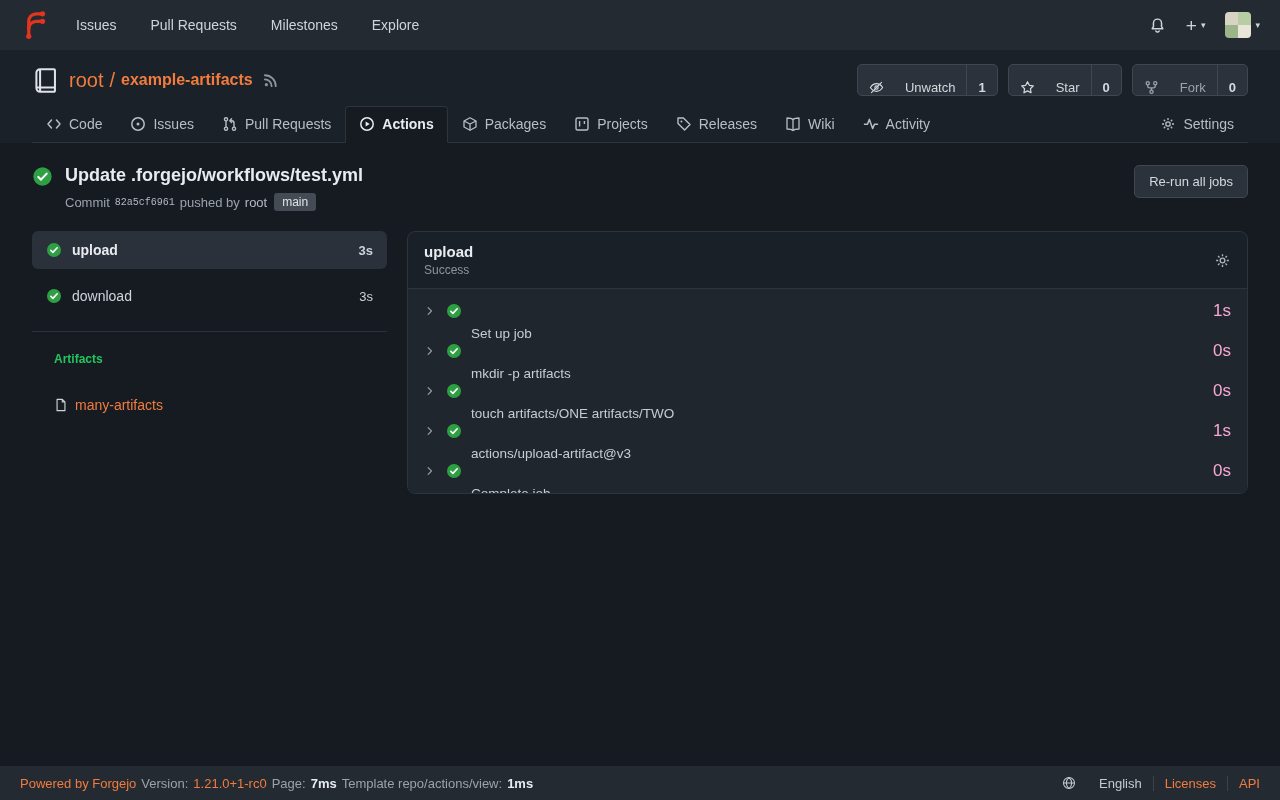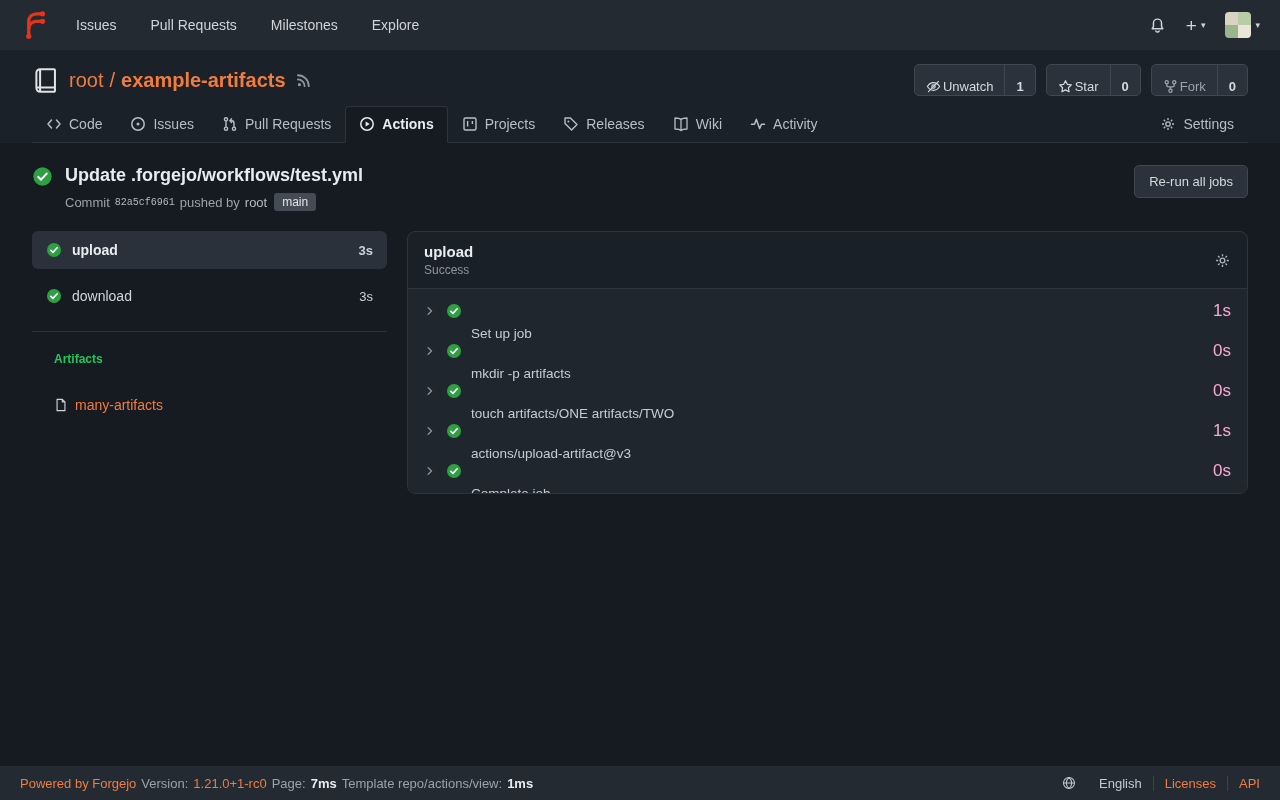--- a/index.html
+++ b/index.html
@@ -39,35 +39,35 @@
     width: 26px; height: 26px; border-radius: 4px;
     background: conic-gradient(#b9cda4 0 90deg, #e9e5d9 90deg 180deg, #9cb489 180deg 270deg, #d9d3c3 270deg);
   }
 
   
   .repo-header { background: #1b2129; padding: 14px 32px 0 32px; flex-shrink: 0; }
   .repo-title-row { display: flex; align-items: center; }
   .repo-title-row .repo-icon { color: #dfe3e8; margin-right: 10px; }
   .repo-owner { color: #f17c3e; font-size: 20px; }
   .repo-sep { color: #f17c3e; font-size: 20px; margin: 0 6px; }
-  .repo-name { color: #f17c3e; font-size: 20px; font-weight: 700; }
+  .repo-name { color: #f17c3e; font-size: 16px; font-weight: 700; }
   .rss-link { color: #8d959e; margin-left: 10px; }
   .repo-buttons { margin-left: auto; display: flex; gap: 10px; }
   .btn-group {
     display: flex;
     border: 1px solid #404750;
     border-radius: 5px;
     overflow: hidden;
     background: #2b323b;
     font-size: 13px;
     height: 32px;
   }
   .btn-seg {
-    display: flex; align-items: flex-start; gap: 2px;
-    padding: 14px 11px;
+    display: flex; align-items: flex-end; gap: 21px;
+    padding: 0 11px;
     color: #d4d9de;
     background: transparent;
     border: none;
     font-size: 13px;
     cursor: pointer;
     font-family: inherit;
   }
   .btn-seg.count { border-left: 1px solid #404750; font-weight: 600; }
   .btn-seg.dim { color: #9aa2ab; }
 
@@ -313,20 +313,29 @@
       <span>
         <svg viewBox="0 0 16 16" width="16" height="16">
             <circle cx="8" cy="8" r="6.2" fill="none" stroke="currentColor" stroke-width="1.5"></circle>
             <path d="M6.6 5.4v5.2l4.1-2.6z" fill="currentColor"></path>
           </svg>
       </span>
       <span>Actions</span>
     </a>
     <a class="tab">
       <span>
+        <svg viewBox="0 0 16 16" width="16" height="16" fill="none" stroke="currentColor" stroke-width="1.3" stroke-linejoin="round">
+            <path d="M8 1.8 14 5v6L8 14.2 2 11V5z"></path>
+            <path d="M2 5l6 3 6-3M8 8v6.2"></path>
+          </svg>
+      </span>
+      <span>Packages</span>
+    </a>
+    <a class="tab">
+      <span>
         <svg viewBox="0 0 16 16" width="16" height="16" fill="none" stroke="currentColor" stroke-width="1.4">
             <rect x="2" y="2" width="12" height="12" rx="1.5"></rect>
             <path d="M5.6 5v5.5M10.4 5v3"></path>
           </svg>
       </span>
       <span>Projects</span>
     </a>
     <a class="tab">
       <span>
         <svg viewBox="0 0 16 16" width="16" height="16" fill="none" stroke="currentColor" stroke-width="1.4" stroke-linejoin="round">

